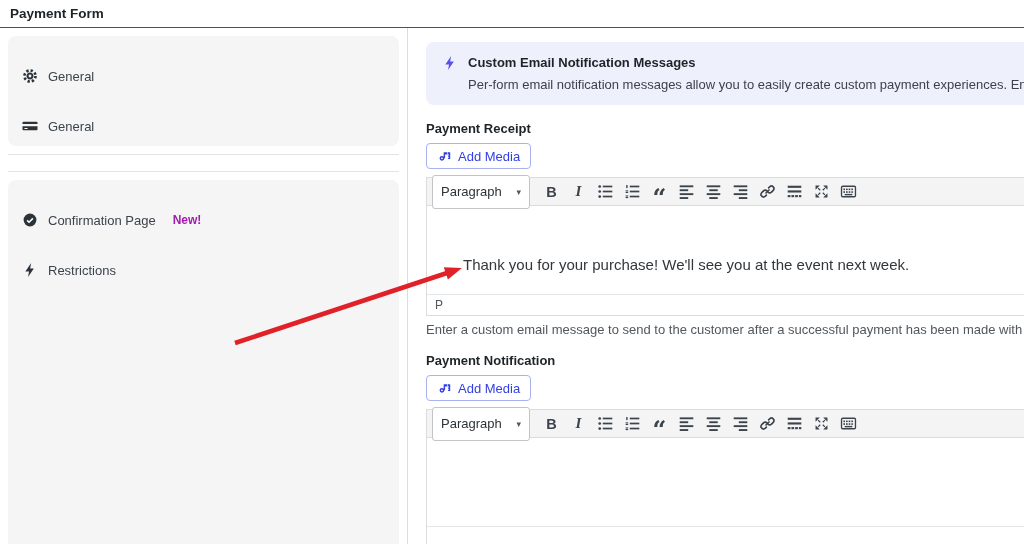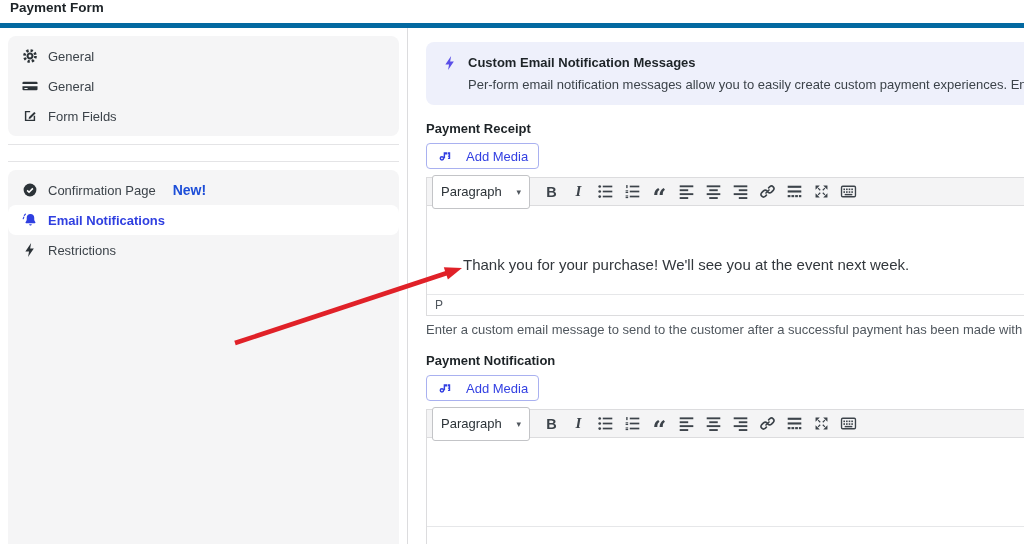--- a/index.html
+++ b/index.html
@@ -1,50 +1,50 @@
 <!DOCTYPE html>
 <html><head>
 <meta charset="utf-8">
 <style>
   * { margin:0; padding:0; box-sizing:border-box; }
   html,body { width:1024px; height:544px; overflow:hidden; }
   body { font-family:"Liberation Sans", sans-serif; background:#fff; position:relative; }
 
   
-  .titlebar { height:28px; border-bottom:5px solid #0369a1; display:flex; padding:0 10px; background:#fff; }
+  .titlebar { height:28px; border-bottom:1px solid #0369a1; display:flex; align-items:center; padding:0 10px; background:#fff; }
   .titlebar h1 { font-size:13.5px; font-weight:700; color:#1d2327; }
 
   
   .layout { display:flex; height:516px; }
 
   
   .sidebar { width:408px; min-width:408px; border-right:1px solid #dcdcde; padding-top:8px; display:flex; flex-direction:column; background:#fff; }
   .sb-group { background:#f5f5f6; border-radius:8px; margin:0 8px; padding:5px 0; }
   .sb-grow { flex:1; border-radius:8px 8px 0 0;text-align:center; }
   .sb-divider { height:1px; background:#e4e4e6; margin:8px 8px; }
-  .sb-item { height:30px; display:flex; align-items:center; padding-left:14px; gap:10px; font-size:13px; color:#3c434a; cursor:pointer; }
+  .sb-item { height:30px; display:flex; align-items:center; padding-left:14px; gap:10px; font-size:13px; color:#3c434a; cursor:pointer;margin-top:20px; }
   .sb-item .ic { width:16px; height:16px; color:#2c3338; display:flex; align-items:center; justify-content:center; flex:0 0 16px; }
   .sb-item .ic svg { width:16px; height:16px; }
   .sb-item.active { background:#fff; border-radius:8px; }
   .sb-item.active .lbl { color:#2f3fe0; font-weight:700; }
   .sb-item.active .ic { color:#2f3fe0; }
-  .badge { color:#1d4ed8; font-weight:700; font-size:14px; margin-left:7px; }
+  .badge { color:#a21caf; font-weight:700; font-size:12px; margin-left:7px; }
 
   
   .main { flex:1; padding-left:18px; position:relative; overflow:visible; }
   .bleed { margin-right:-30px; }
 
   .banner { margin-top:14px; background:#eef0fb; border-radius:8px; padding:13px 16px; display:flex; gap:10px; align-items:flex-start; }
   .banner .b-ic { width:16px; height:16px; color:#5a4fe8; margin-top:0; flex:0 0 16px; }
   .banner-title { font-size:13px; font-weight:700; color:#1d2327; margin-bottom:7px; }
   .banner-desc { font-size:13px; color:#3c434a; white-space:nowrap; }
 
   .section-label { margin-top:16px; font-size:13px; font-weight:700; color:#1d2327; }
 
-  .add-media { margin-top:7px; display:inline-flex; align-items:center; gap:14px; height:26px; padding:0 10px; background:#fff; border:1px solid #a9b1f0; border-radius:4px; color:#3340e2; font-size:13px; cursor:pointer;text-align:center; }
+  .add-media { margin-top:7px; display:inline-flex; align-items:center; gap:6px; height:26px; padding:0 10px; background:#fff; border:1px solid #a9b1f0; border-radius:4px; color:#3340e2; font-size:13px; cursor:pointer;text-align:center; }
   .add-media svg { width:15px; height:15px; }
 
   .editor { margin-top:8px; border:1px solid #dcdcde; background:#fff; }
   .toolbar { background:#f4f4f5; border-bottom:1px solid #dcdcde; height:28px; display:flex; align-items:center; padding:0 4px; gap:2px; }
   .select { background:#fff; border:1px solid #c3c4c7; border-radius:3px; height:34px; width:98px; display:flex; align-items:center; justify-content:space-between; padding:0 8px; font-size:13px; color:#2c3338; margin:0 7px 0 1px; cursor:pointer; }
   .select .arrow { font-size:9px; color:#50575e; font-family:"DejaVu Sans", sans-serif; }
   .tbtn { width:25px; height:22px; display:flex; align-items:center; justify-content:center; color:#3c434a; cursor:pointer; border-radius:2px; }
   .tbtn svg { width:17px; height:17px; }
   .tb-bold { font-weight:800; font-size:14.5px; }
   .tb-italic { font-family:"Liberation Serif", serif; font-style:italic; font-weight:700; font-size:15px; }
@@ -201,52 +201,36 @@
         <span class="lbl">General</span>
       </div>
       <div class="sb-item">
         <span class="ic">
             <svg>
               <use href="#i-card"></use>
             </svg>
           </span>
         <span class="lbl">General</span>
       </div>
-      <div class="sb-item">
-        <span class="ic">
-            <svg>
-              <use href="#i-edit"></use>
-            </svg>
-          </span>
-        <span class="lbl">Form Fields</span>
-      </div>
     </div>
 
     <div class="sb-divider"></div>
 
 
     <div class="sb-divider"></div>
 
     <div class="sb-group sb-grow">
       <div class="sb-item">
         <span class="ic">
             <svg>
               <use href="#i-check"></use>
             </svg>
           </span>
         <span class="lbl">Confirmation Page</span>
         <span class="badge">New!</span>
-      </div>
-      <div class="sb-item active">
-        <span class="ic">
-            <svg>
-              <use href="#i-bell"></use>
-            </svg>
-          </span>
-        <span class="lbl">Email Notifications</span>
       </div>
       <div class="sb-item">
         <span class="ic">
             <svg>
               <use href="#i-bolt"></use>
             </svg>
           </span>
         <span class="lbl">Restrictions</span>
       </div>
     </div>

